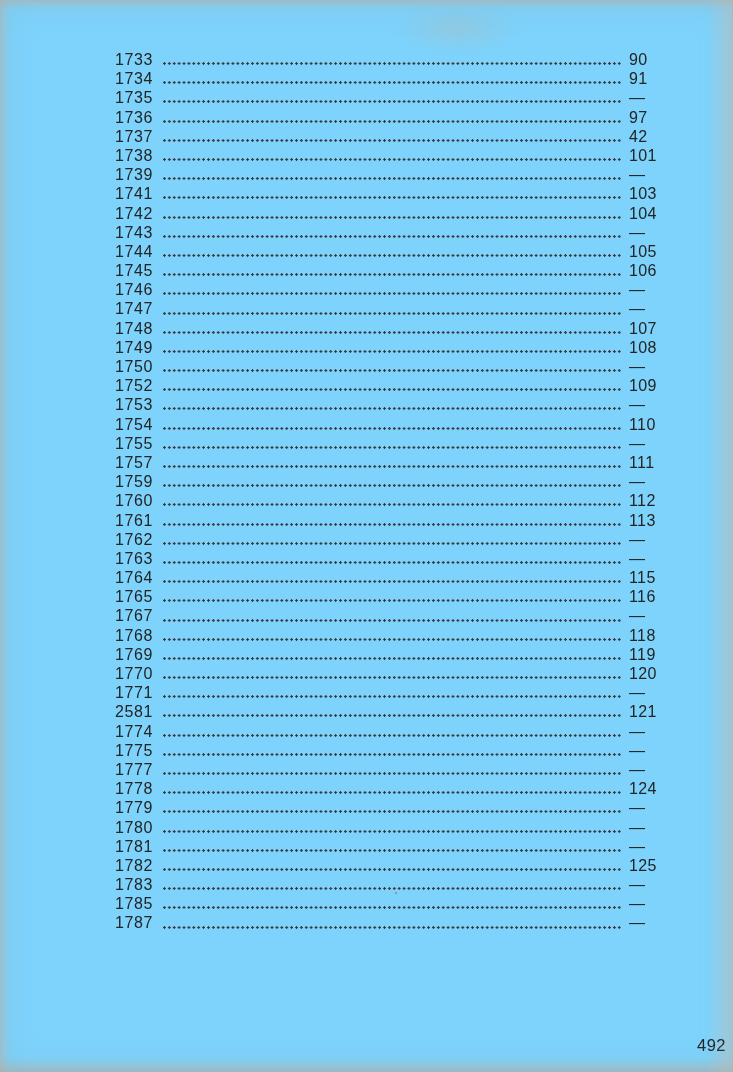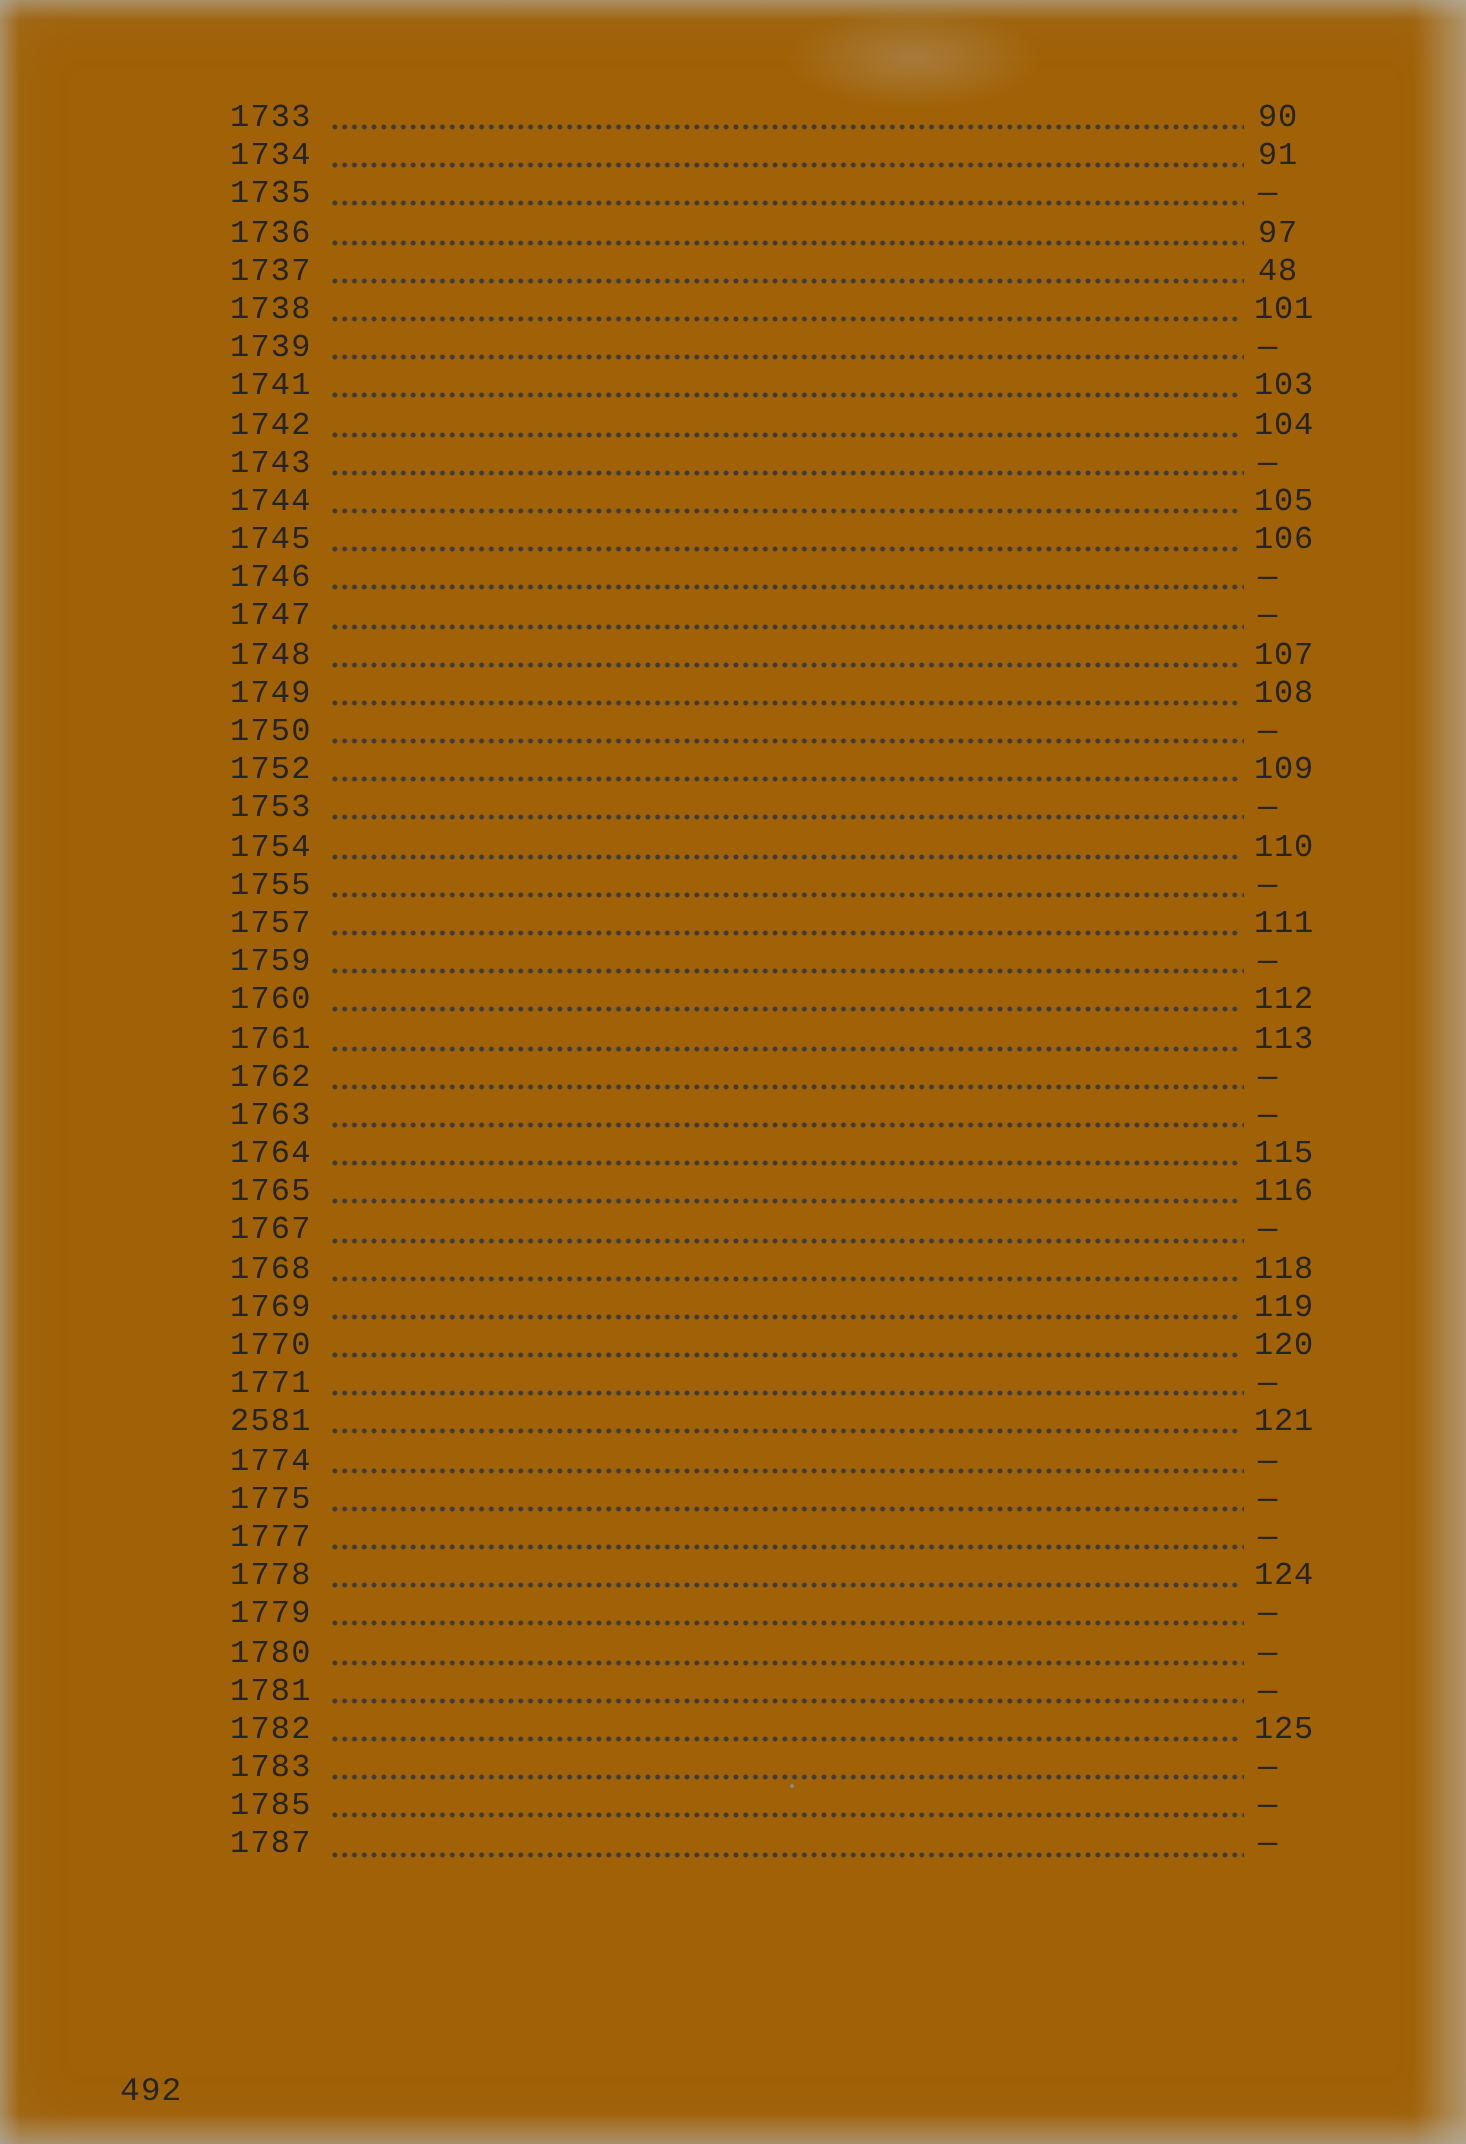--- a/index.html
+++ b/index.html
@@ -1,22 +1,22 @@
 <!DOCTYPE html>
 <html><head>
 <meta charset="utf-8">
 <style>
   html, body { margin: 0; padding: 0; background: #e7e6e2; }
   .page {
     position: relative;
     width: 733px;
     height: 1072px;
-    background: #a16207;
+    background: #7dd3fc;
     overflow: hidden;
-    font-family: Liberation Mono, monospace;
+    font-family: Liberation Sans, sans-serif;
     color: #242424;
   }
   .page::after {
     content: "";
     position: absolute;
     inset: 0;
     box-shadow: inset 0 0 32px rgba(150,148,140,0.28), inset 0 0 5px rgba(150,148,140,0.18);
     pointer-events: none;
   }
   .edge { position: absolute; pointer-events: none; }
@@ -69,21 +69,21 @@
     flex: 0 0 auto;
     min-width: 28px;
     text-align: left;
     letter-spacing: 0.4px;
   }
   .footer {
     position: absolute;
     top: 1036px;
     left: 60px;
     width: 666px;
-    text-align: left;
+    text-align: right;
     font-size: 16.5px;
     letter-spacing: 0.5px;
   }
 </style>
 </head>
 <body>
 
 <div class="page">
   <div class="edge edge-top"></div>
   <div class="edge edge-bottom"></div>
@@ -113,21 +113,21 @@
 
   <div class="row">
     <span class="year">1736</span>
     <span class="leader"></span>
     <span class="pagenum">97</span>
   </div>
 
   <div class="row">
     <span class="year">1737</span>
     <span class="leader"></span>
-    <span class="pagenum">48</span>
+    <span class="pagenum">42</span>
   </div>
 
   <div class="row">
     <span class="year">1738</span>
     <span class="leader"></span>
     <span class="pagenum">101</span>
   </div>
 
   <div class="row">
     <span class="year">1739</span>

